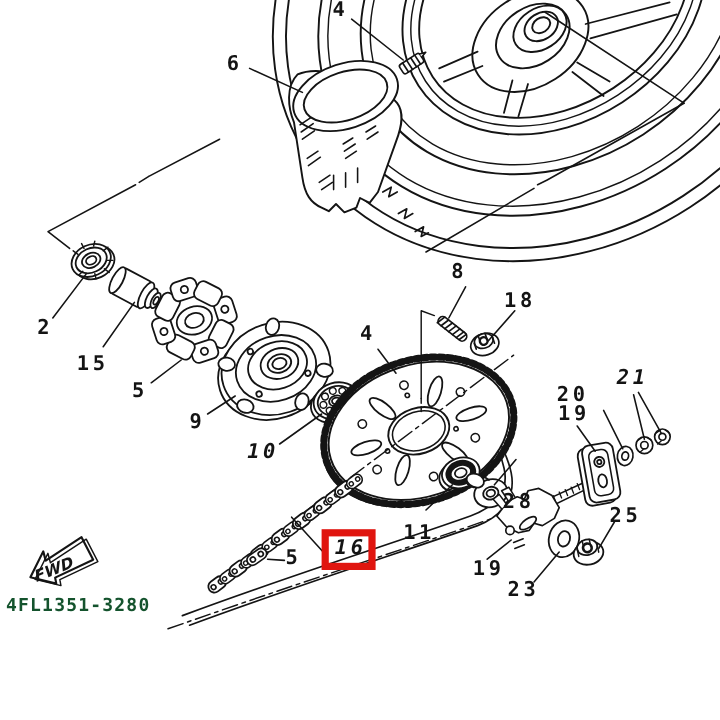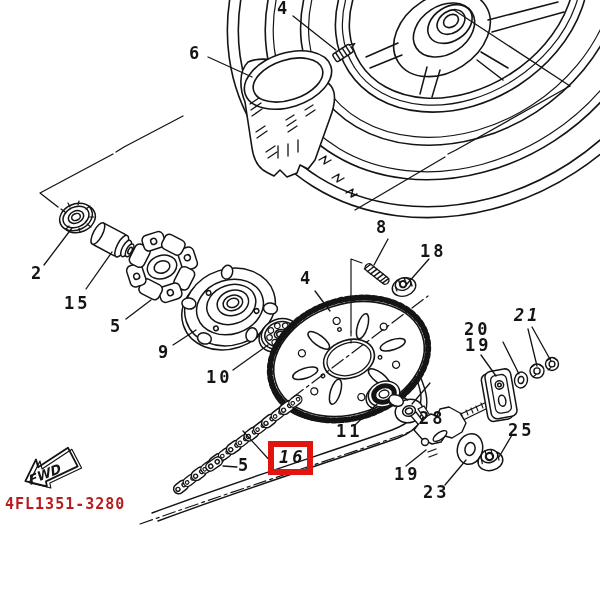--- a/index.html
+++ b/index.html
@@ -3,21 +3,21 @@
 <meta charset="utf-8">
 <style>
   html,body{margin:0;padding:0;background:#e9e9e9;}
   #stage{position:relative;width:600px;height:600px;background:#fff;overflow:hidden;
          font-family:"DejaVu Sans Mono", monospace;}
   #art{position:absolute;left:0;top:0;}
   .plabel{position:absolute;font:bold 17px "DejaVu Sans Mono",monospace;
           letter-spacing:3px;color:#141414;line-height:1;white-space:nowrap;}
   .plabel.hl{border:6px solid #4c1d95;padding:2px 2px 3px 5px;margin-left:-8px;margin-top:-7px;background:transparent;font-style:italic;}
   #diagram-code{position:absolute;left:5px;top:495px;font:bold 15px "DejaVu Sans Mono",monospace;
-          letter-spacing:1px;color:#b91c1c;}
+          letter-spacing:1px;color:#14532d;}
   .fwd-text{font:italic bold 13px "DejaVu Sans",sans-serif;}
 </style>
 </head>
 <body>
 
 <div id="stage">
 
 <svg id="art" width="600" height="600" viewBox="0 0 600 600" stroke-linecap="round" stroke-linejoin="round">
   <defs>
     <g id="clink">
@@ -330,25 +330,25 @@
   </g>
 </svg>
 
 <div id="part-labels">
       <div class="plabel" style="left: 277px; top: 0px;">4</div>
       <div class="plabel" style="left: 189px; top: 45px;">6</div>
       <div class="plabel" style="left: 31px; top: 265px;">2</div>
       <div class="plabel" style="left: 64px; top: 295px;">15</div>
       <div class="plabel" style="left: 110px; top: 318px;">5</div>
       <div class="plabel" style="left: 158px; top: 344px;">9</div>
-      <div class="plabel" style="left: 206px; top: 369px;">10</div>
+      <div class="plabel" style="left: 206px; top: 369px; font-style: italic;">10</div>
       <div class="plabel" style="left: 300px; top: 270px;">4</div>
       <div class="plabel" style="left: 376px; top: 219px;">8</div>
       <div class="plabel" style="left: 420px; top: 243px;">18</div>
-      <div class="plabel" style="left: 336px; top: 423px;">11</div>
+      <div class="plabel" style="left: 336px; top: 436px;">11</div>
       <div class="plabel" style="left: 419px; top: 364px; margin-top: 46px;">28</div>
       <div class="plabel" style="left: 465px; top: 337px;">19</div>
       <div class="plabel" style="left: 464px; top: 321px;">20</div>
       <div class="plabel" style="left: 514px; top: 307px; font-style: italic;">21</div>
       <div class="plabel hl" style="left: 276px; top: 448px; border-color: rgb(224, 21, 15);">16</div>
       <div class="plabel" style="left: 238px; top: 457px;">5</div>
       <div class="plabel" style="left: 394px; top: 466px;">19</div>
       <div class="plabel" style="left: 423px; top: 484px; text-align: center;">23</div>
       <div class="plabel" style="left: 508px; top: 422px;">25</div>
     </div>

